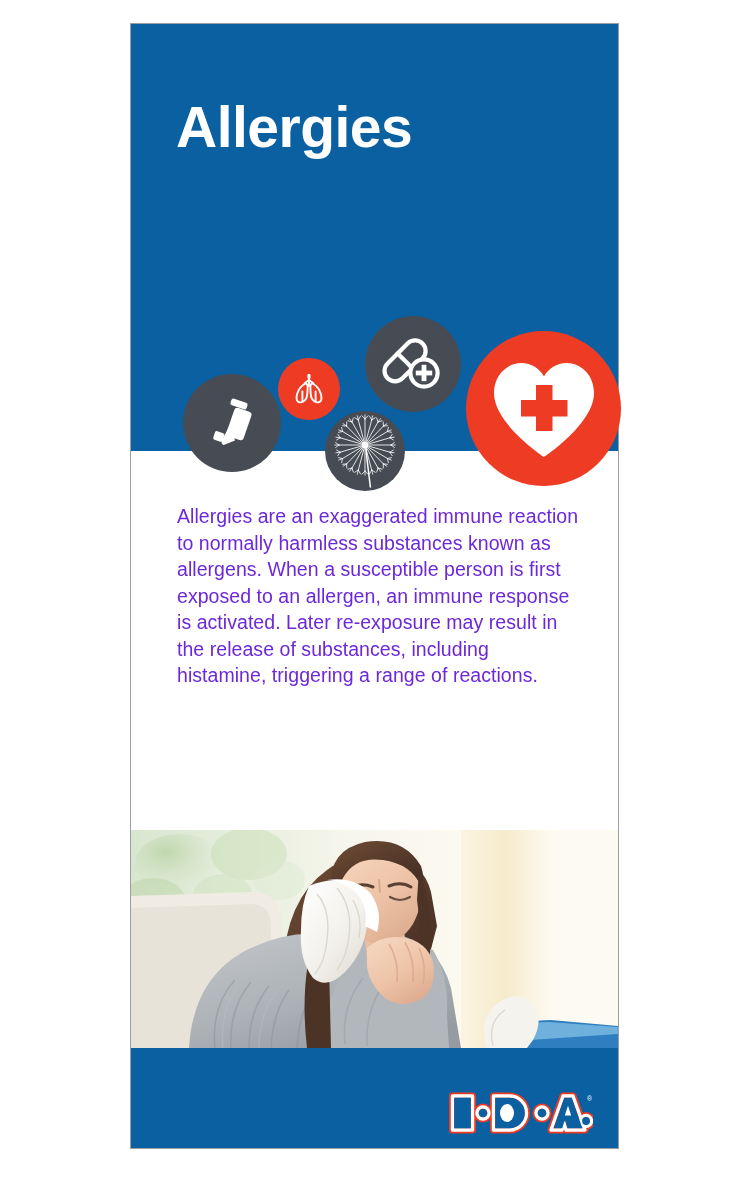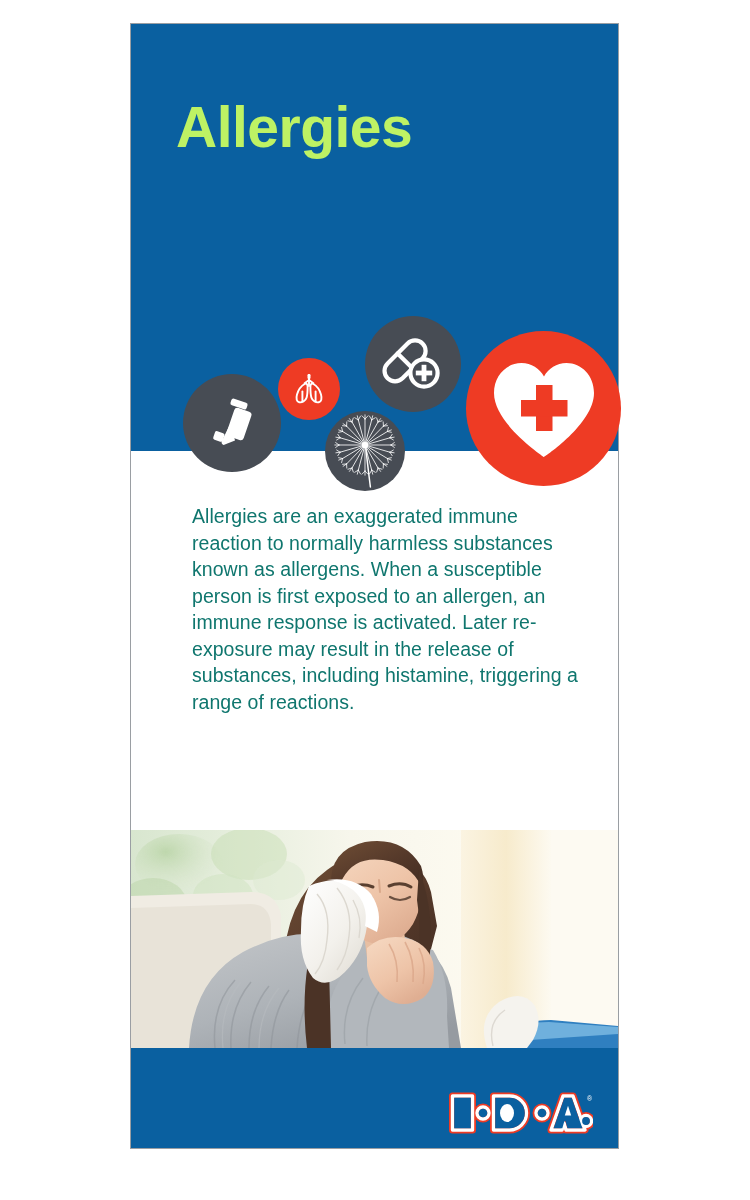--- a/index.html
+++ b/index.html
@@ -36,21 +36,21 @@
     height: 427px;
     background: #0a60a0;
     overflow: hidden;
   }
   .title {
     position: absolute;
     left: 45px;
     top: 74px;
     font-size: 57px;
     font-weight: bold;
-    color: #bef264;
+    color: #ffffff;
     letter-spacing: -0.5px;
     line-height: 1.05;
     white-space: nowrap;
   }
 
   
   .icon-layer {
     position: absolute;
     left: 0;
     top: 0;
@@ -76,24 +76,24 @@
   .ico-heart   { left: 335px; top: 307px; width: 155px; height: 155px; background: #ee3b24; }
 
   
   .body-copy {
     position: absolute;
     left: 44px;
     top: 479px;
     width: 404px;
   }
   .body-copy p {
-    margin: 0 0 20px 17px;
+    margin: 0 0 20px 2px;
     font-size: 19.5px;
     line-height: 26.5px;
-    color: #0f766e;
+    color: #6d28d9;
     letter-spacing: 0.05px;
   }
   .body-copy p:last-child { margin-bottom: 0; }
 
   
   .photo {
     position: absolute;
     left: 0;
     top: 806px;
     width: 487px;

